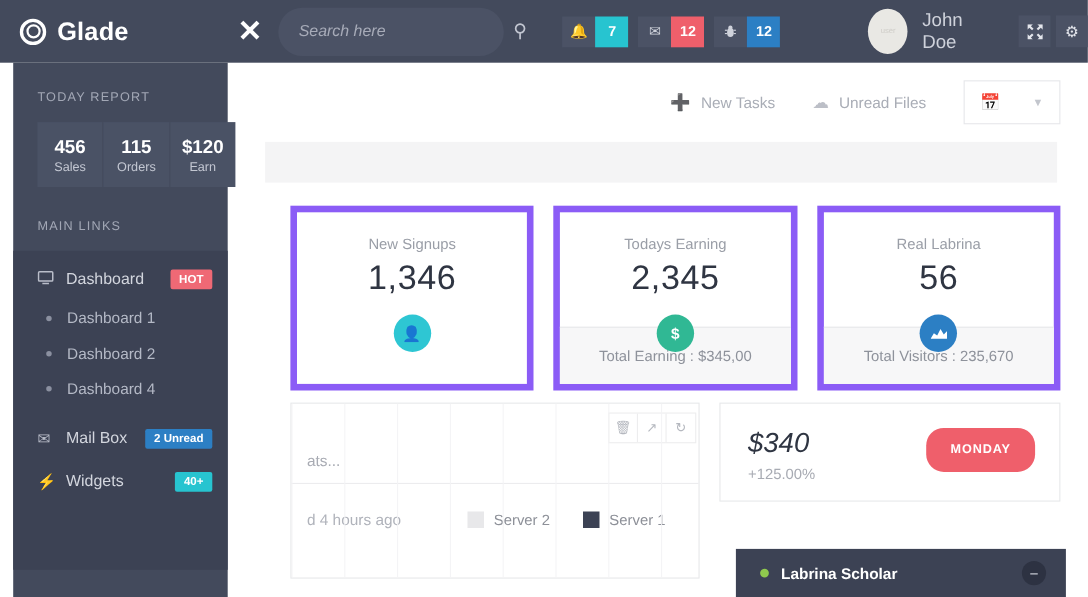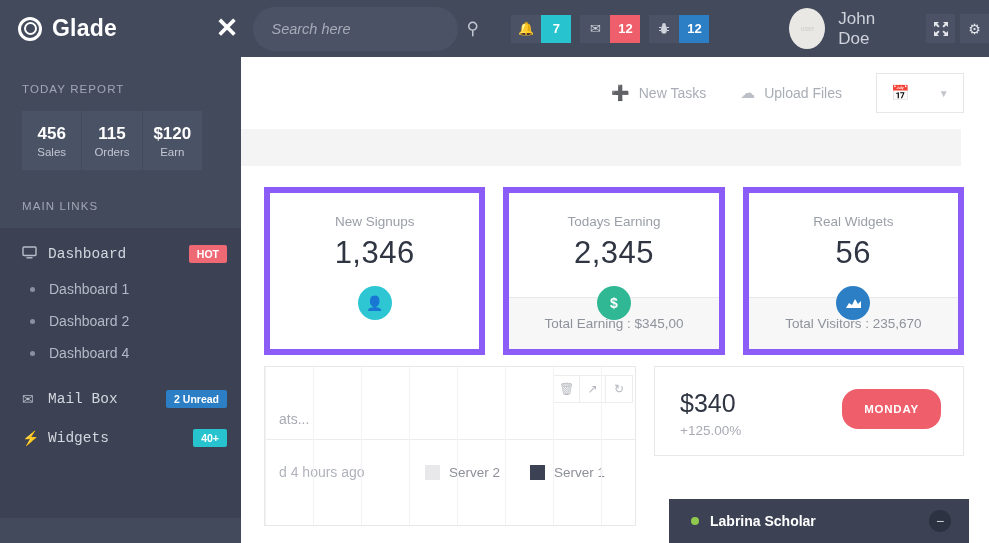--- a/index.html
+++ b/index.html
@@ -63,21 +63,21 @@
   .user-name { color: #cfd2db; font-size: 17px; font-weight: normal; margin-left: 13px; }
   .hdr-btns { display: flex; gap: 5px; margin-left: 24px; }
   .hdr-btn {
     width: 29px; height: 29px; background: #4b5265; display: flex;
     align-items: center; justify-content: center; color: #e4e6ec; font-size: 14px;
     cursor: pointer;
   }
 
   
   .sidebar {
-    position: absolute; top: 57px; left: 0; width: 241px; height: 486px;
+    position: absolute; top: 57px; left: 12px; width: 195px; height: 486px;
     background: #434a5c; z-index: 30;
   }
   .side-head {
     color: #a2a7b5; font-size: 11.5px; letter-spacing: 1.1px;
     padding: 26px 0 0 22px; font-weight: normal;
   }
   .report-row { display: flex; margin: 16px 0 0 22px; width: 180px; height: 59px; }
   .report-cell {
     flex: 1; background: #4a5265; display: flex; flex-direction: column;
     align-items: center; justify-content: center; border-right: 1px solid #434a5c;
@@ -86,21 +86,21 @@
   .report-val { color: #ffffff; font-size: 17px; font-weight: bold; }
   .report-lbl { color: #c3c7d2; font-size: 11.5px; margin-top: 2px; }
 
   .mainlinks-head { color: #a2a7b5; font-size: 11.5px; letter-spacing: 1.1px; padding: 30px 0 16px 22px; }
   .nav { background: #3c4254; padding-top: 6px; height: 290px; }
   .nav-item {
     display: flex; align-items: center; height: 39px; padding: 0 14px 0 22px;
     color: #d3d6de; font-size: 14.5px; cursor: pointer;
   }
   .nav-ico { width: 26px; color: #b9bdc9; font-size: 14px; }
-  .nav-label { flex: 1; font-family: Liberation Mono, monospace; }
+  .nav-label { flex: 1; }
   .pill { font-size: 10.5px; font-weight: bold; color: #fff; padding: 3px 8px; border-radius: 2px; }
   .sub-item {
     display: flex; align-items: center; height: 32px; padding-left: 30px;
     color: #b4b9c6; font-size: 14px; cursor: pointer;
   }
   .sub-dot { width: 5px; height: 5px; border-radius: 50%; background: #8b90a0; margin-right: 14px; }
 
   
   .main { position: absolute; top: 57px; left: 241px; width: 748px; height: 486px; background: #ffffff; }
   .toolbar { display: flex; align-items: center; justify-content: flex-end; height: 72px; padding-right: 25px; gap: 0; }
@@ -147,21 +147,21 @@
   .panel-div { border-top: 1px solid #ececee; }
   .panel-legend { display: flex; align-items: center; padding: 24px 0 0 14px; }
   .legend-time { color: #b0b3bb; font-size: 14px; flex: 1; }
   .legend-item { display: flex; align-items: center; margin-right: 30px; }
   .legend-sw { width: 15px; height: 15px; margin-right: 9px; }
   .legend-txt { color: #8d9098; font-size: 13.5px; }
 
   .right-col { width: 310px; }
   .money-card { border: 1px solid #e7e8ea; background: #fff; height: 90px; padding: 22px 22px 0 25px; display: flex; }
   .money-left { flex: 1; }
-  .money-amt { color: #2f3542; font-size: 25px; }
+  .money-amt { color: #2f3542; font-size: 25px; font-style: italic; }
   .money-pct { color: #a8abb3; font-size: 13.5px; margin-top: 5px; }
   .money-pill {
     height: 40px; padding: 0 22px; border-radius: 16px; background: #ef5f6b;
     color: #ffffff; font-size: 11.5px; font-weight: bold; letter-spacing: .8px;
     display: flex; align-items: center; justify-content: center; align-self: flex-start;
   }
 
   
   .chat {
     position: absolute; left: 669px; top: 499px; width: 300px; height: 44px;
@@ -244,21 +244,21 @@
 
   <div class="main">
 
     <div class="toolbar">
       <div class="tb-btn">
         <span class="ic">➕</span>
         <span>New Tasks</span>
       </div>
       <div class="tb-btn">
         <span class="ic">☁</span>
-        <span>Upload Files</span>
+        <span>Unread Files</span>
       </div>
       <div class="date-btn">
         <span class="cal">📅</span>
         <span class="caret">▼</span>
       </div>
     </div>
 
     <div class="grey-banner"></div>
 
     <div class="cards">
@@ -272,21 +272,21 @@
       <div class="card">
         <div class="card-top">
           <div class="card-title">Todays Earning</div>
           <div class="card-value">2,345</div>
         </div>
         <div class="card-icon" style="background:#30b894;font-weight:bold">$</div>
         <div class="card-foot">Total Earning : $345,00</div>
       </div>
       <div class="card">
         <div class="card-top">
-          <div class="card-title">Real Widgets</div>
+          <div class="card-title">Real Labrina</div>
           <div class="card-value">56</div>
         </div>
         <div class="card-icon" style="background:#2c7fc4">
           <svg width="15" height="12" viewBox="0 0 15 12">
               <path d="M0 11h15V4l-3 3-3-5-3 6-3-2z" fill="#fff"></path>
             </svg>
         </div>
         <div class="card-foot">Total Visitors : 235,670</div>
       </div>
     </div>

